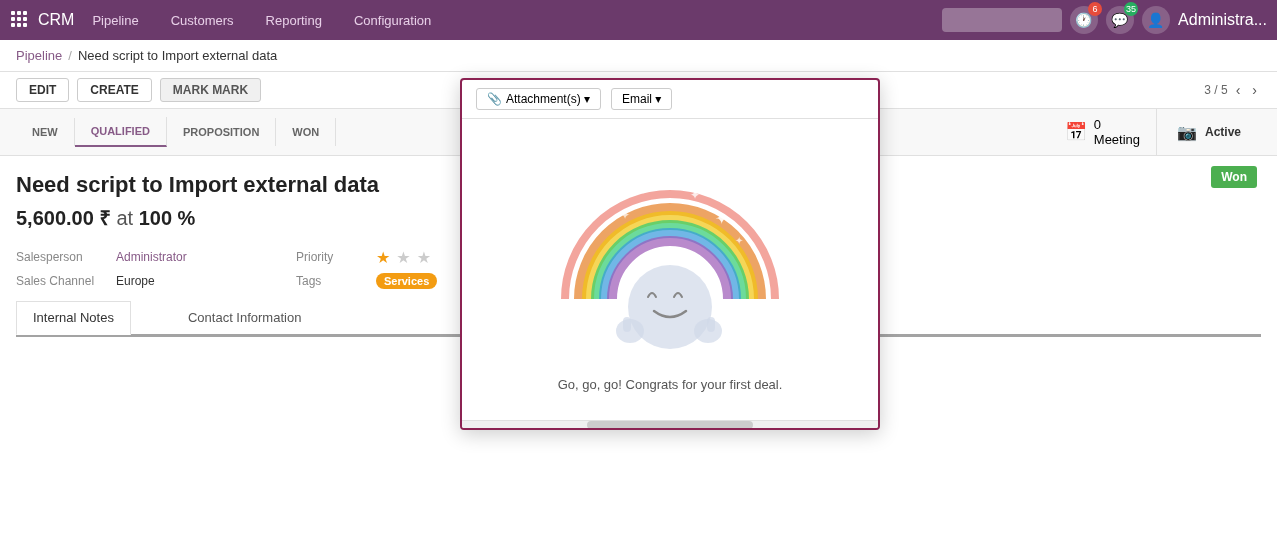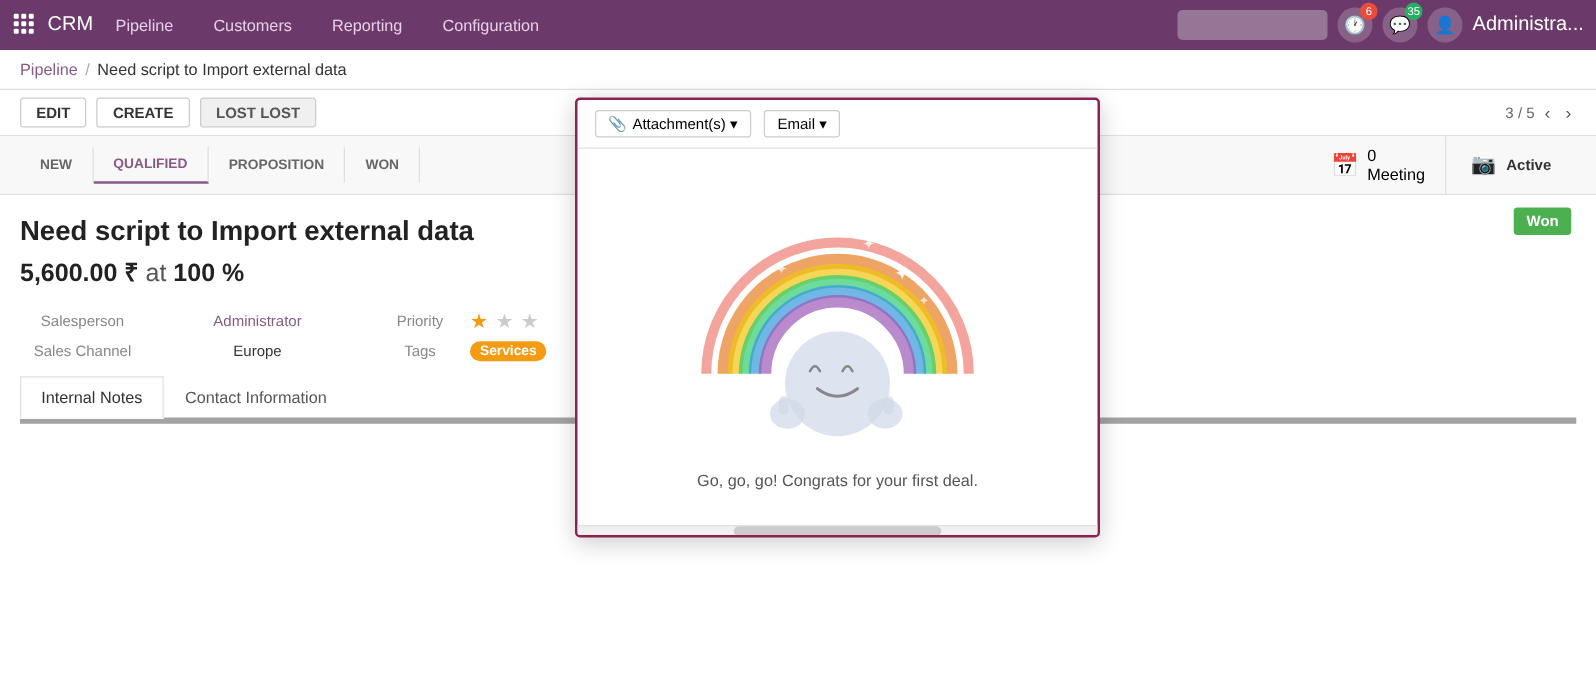--- a/index.html
+++ b/index.html
@@ -103,22 +103,23 @@
     .priority-section { display: flex; align-items: center; gap: 6px; }
     .star { color: #f39c12; font-size: 16px; }
     .star-empty { color: #ccc; font-size: 16px; }
 
     .tags-section { display: flex; align-items: center; gap: 6px; }
     .tag { background: #f39c12; color: #fff; padding: 2px 8px; border-radius: 10px; font-size: 11px; font-weight: bold; }
 
     
     .tabs-bar {
       display: flex;
-      border-bottom: 5px solid #a3a3a3;
+      border-bottom: 3px solid #a3a3a3;
       margin-top: 10px;
+      gap: 40px;
     }
     .tab {
       padding: 8px 16px;
       font-size: 13px;
       cursor: pointer;
       color: #555;
       border: 1px solid transparent;
     }
     .tab.active {
       border: 1px solid #e0e0e0;
@@ -239,21 +240,21 @@
 
 <div class="breadcrumb-bar">
   <span class="breadcrumb-link">Pipeline</span>
   <span class="breadcrumb-sep">/</span>
   <span class="breadcrumb-current">Need script to Import external data</span>
 </div>
 
 <div class="action-bar">
   <button class="btn-edit">EDIT</button>
   <button class="btn-create">CREATE</button>
-  <button class="btn-marklost">LOST LOST</button>
+  <button class="btn-marklost">MARK MARK</button>
   <div class="spacer"></div>
   <div class="pagination">
     <span>3 / 5</span>
     <span class="page-nav">‹</span>
     <span class="page-nav">›</span>
   </div>
 </div>
 
 <div class="stage-bar">
   <div class="stage-item">NEW</div>
@@ -277,21 +278,21 @@
 <div class="main-content">
   <span class="won-badge">Won</span>
   <div class="deal-title">Need script to Import external data</div>
   <div class="deal-amount">
     <span class="amount">5,600.00 ₹</span>
     <span> at </span>
     <span class="percent">100 %</span>
   </div>
 
 
-  <div style="display:grid; grid-template-columns: 100px 180px 80px 200px; gap: 4px 0; text-align: center;">
+  <div style="display:grid; grid-template-columns: 100px 180px 80px 200px; gap: 4px 0;">
     <span class="field-label">Salesperson</span>
     <span class="field-value">Administrator</span>
     <span class="field-label">Priority</span>
     <div class="priority-section">
       <span class="star">★</span>
       <span class="star-empty">★</span>
       <span class="star-empty">★</span>
     </div>
 
     <span class="field-label">Sales Channel</span>

